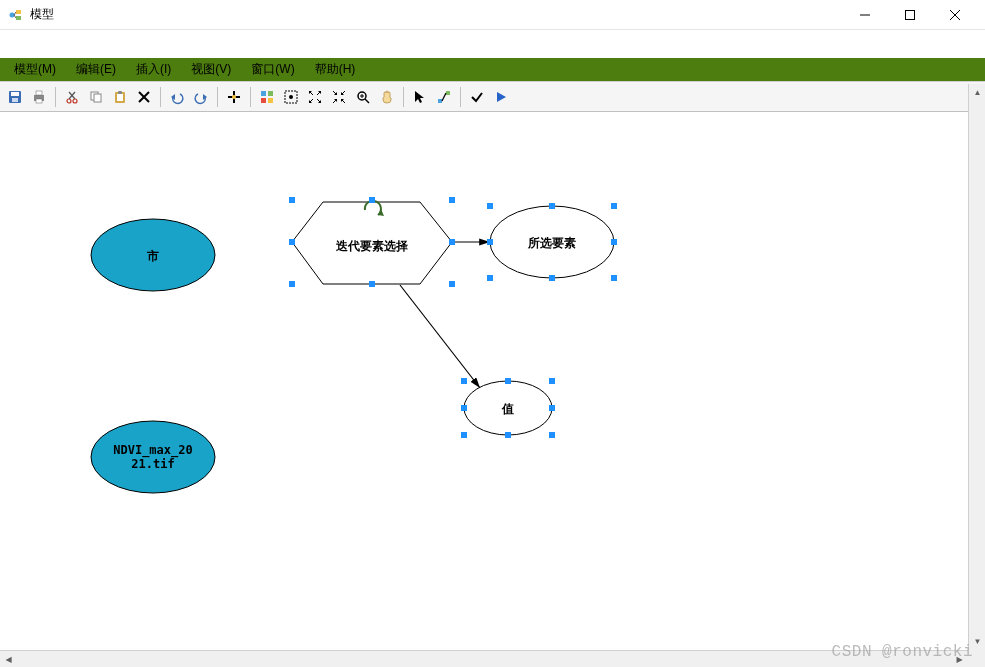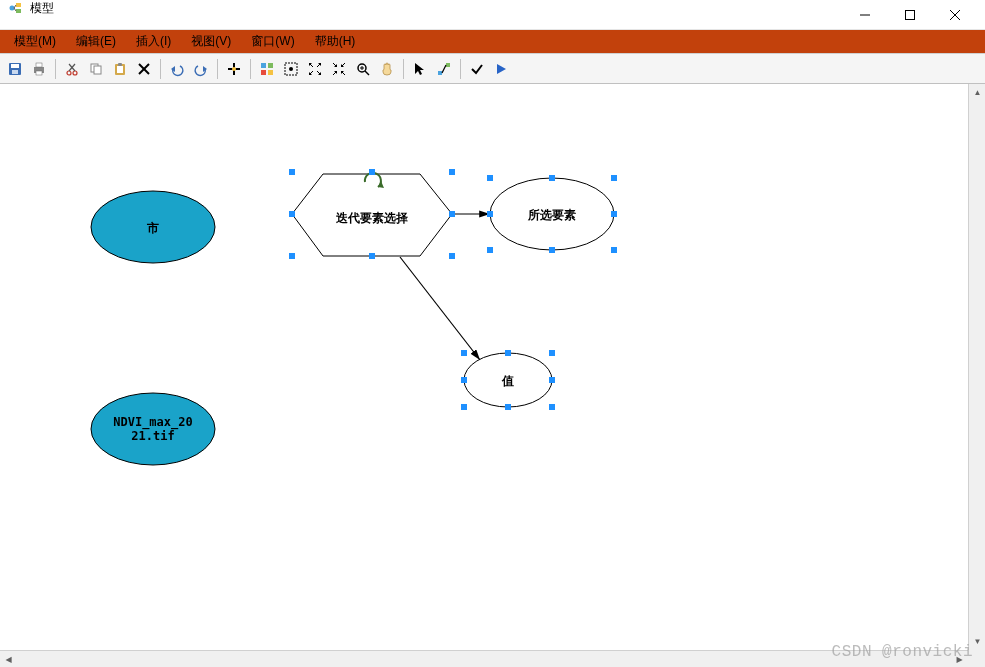--- a/index.html
+++ b/index.html
@@ -9,20 +9,21 @@
       background: #fff;
       width: 985px;
       height: 667px;
       overflow: hidden;
       position: relative;
     }
     .titlebar {
       height: 30px;
       background: #fff;
       display: flex;
+      align-items: center;
       padding: 0 8px;
       border-bottom: 1px solid #e5e5e5;
     }
     .titlebar .app-icon {
       width: 16px; height: 16px;
       margin-right: 6px;
       display: flex; align-items: center; justify-content: center;
     }
     .titlebar .title { flex: 1; color: #000; }
     .window-controls { display: flex; }
@@ -30,21 +31,22 @@
       width: 45px; height: 30px;
       display: flex; align-items: center; justify-content: center;
       cursor: default;
     }
     .menubar {
       height: 24px;
       display: flex;
       align-items: center;
       padding: 0 4px;
       border-bottom: 1px solid #d0d0d0;
-      background: #c2410c;
+      background: #4d7c0f;
+      margin-top: 28px;
     }
     .menubar .menu-item {
       padding: 3px 10px;
       cursor: default;
     }
     .toolbar {
       height: 30px;
       background: #f5f5f5;
       border-bottom: 1px solid #c0c0c0;
       display: flex;

